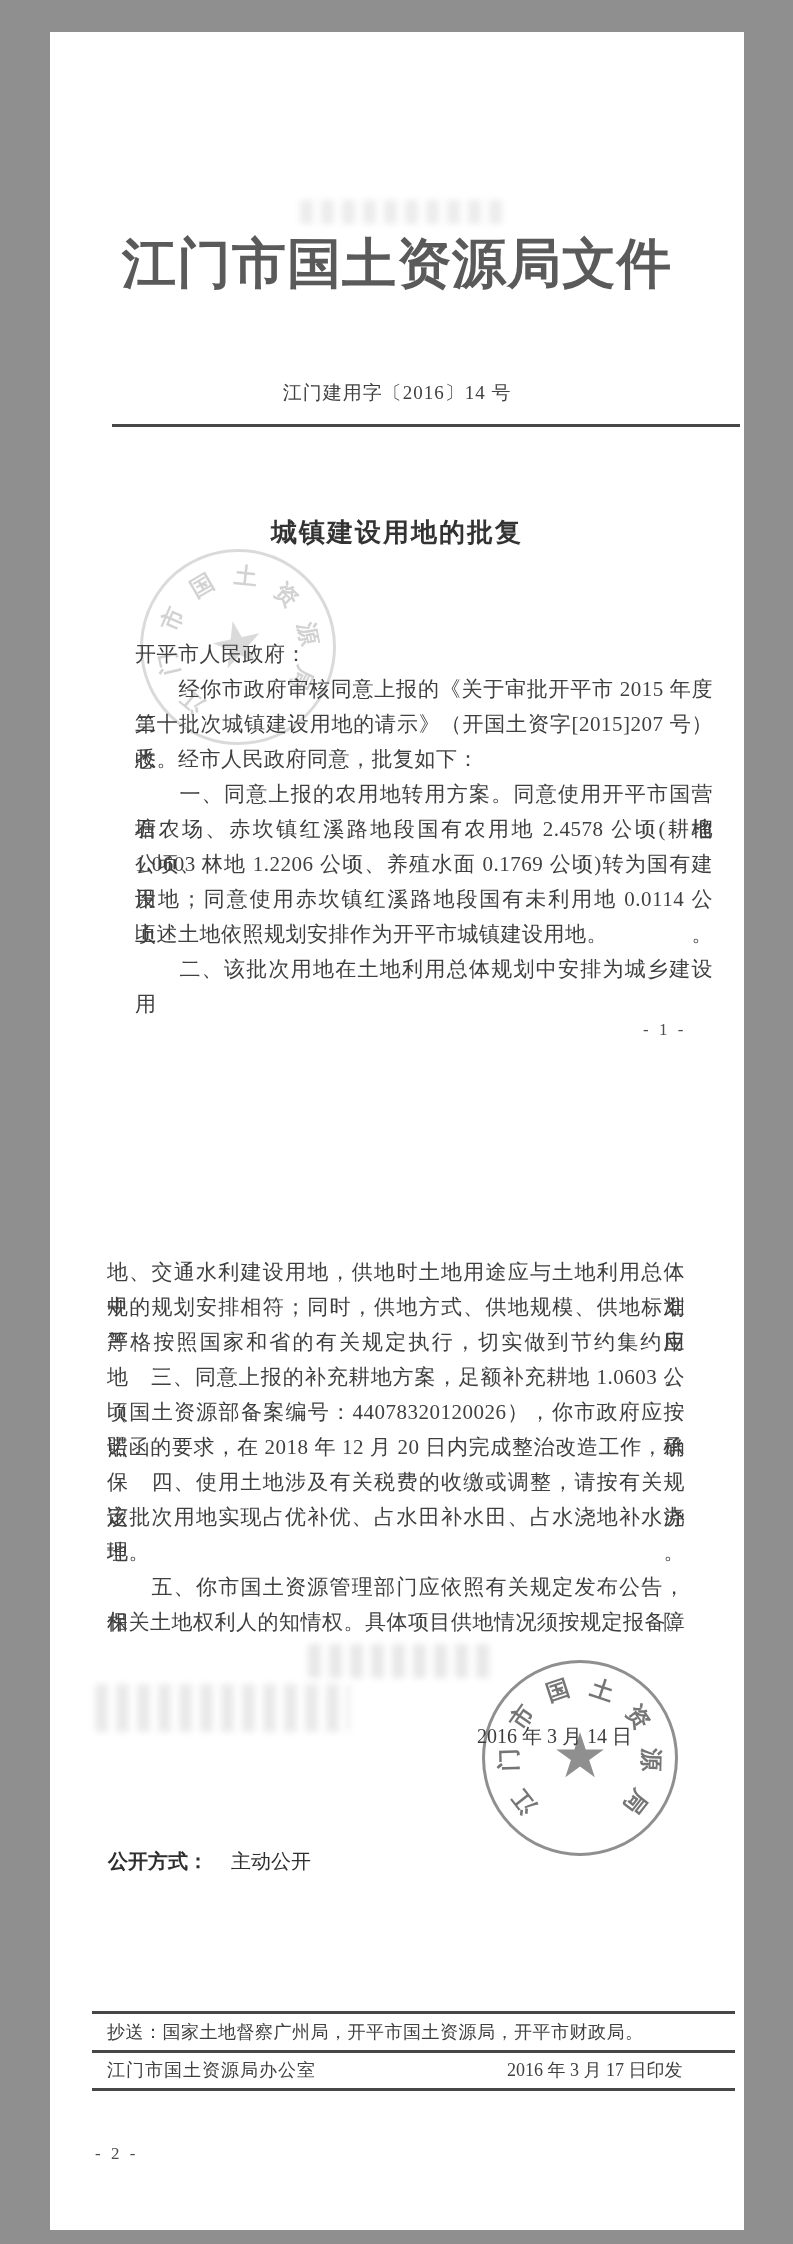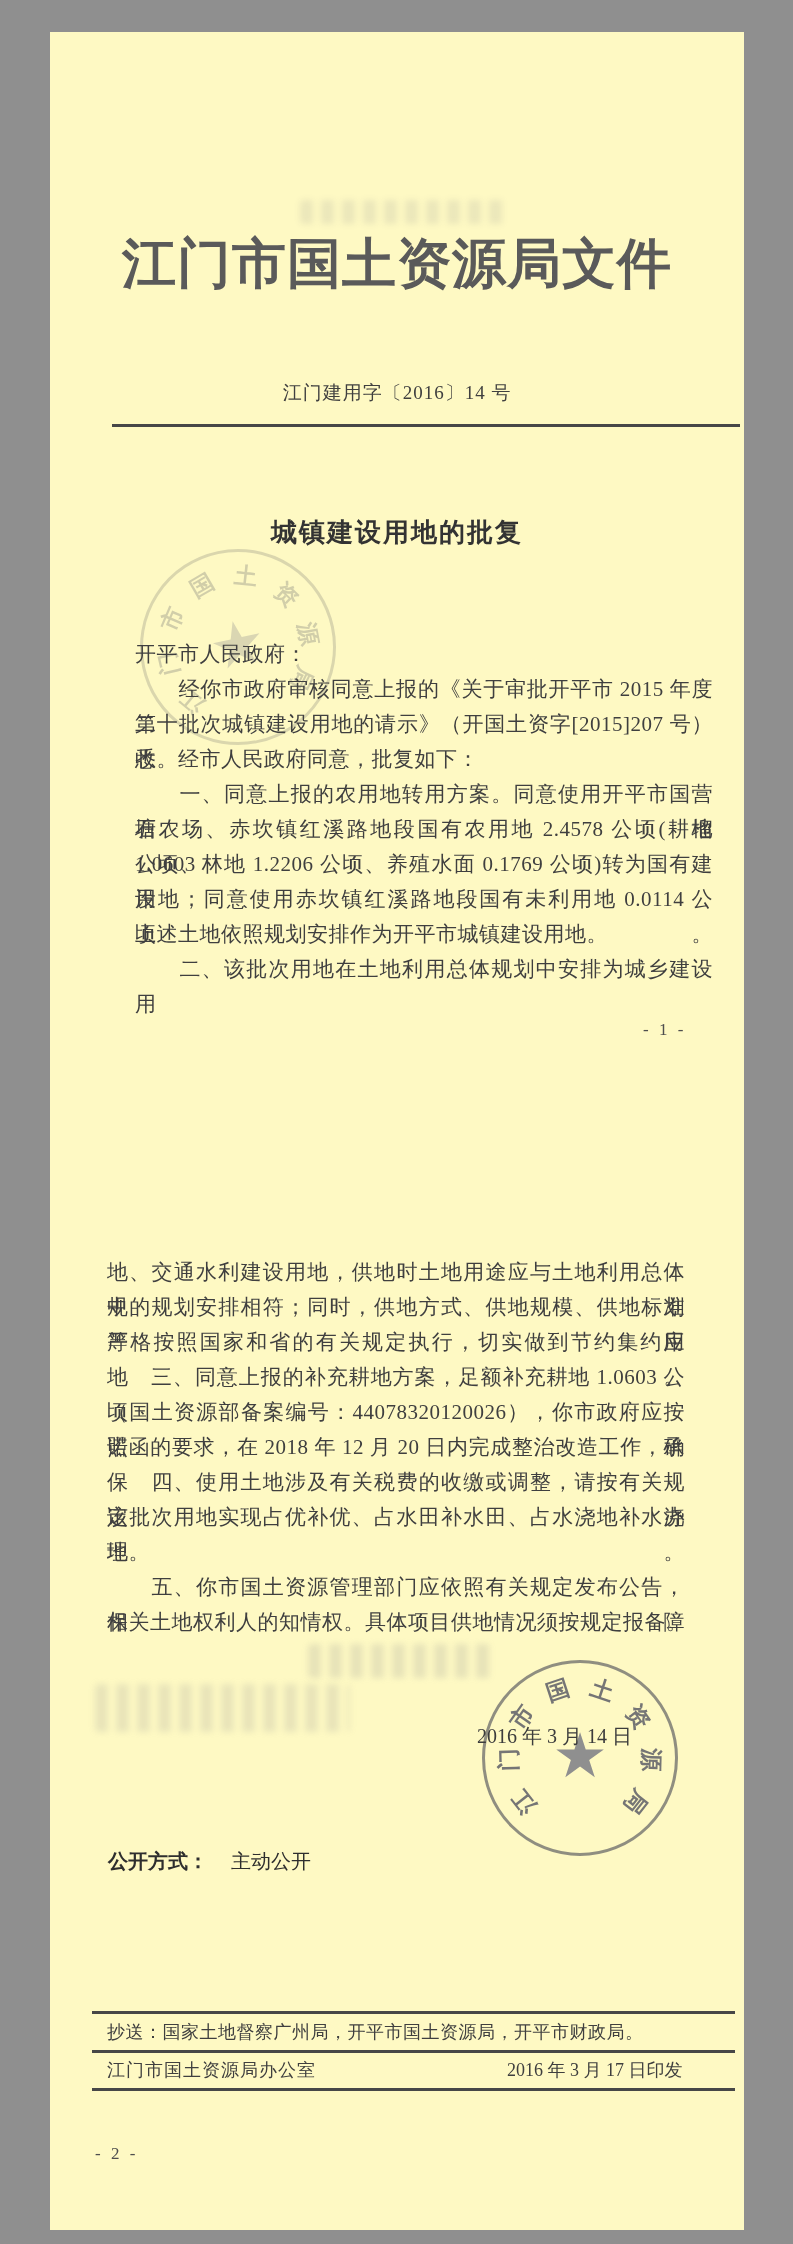--- a/index.html
+++ b/index.html
@@ -1,18 +1,18 @@
 <!DOCTYPE html>
 <html><head>
 <meta charset="utf-8">
 <style>
   html,body{margin:0;padding:0;}
   .canvas{position:relative;width:793px;height:2244px;background:#8f8f8f;overflow:hidden;
           font-family:"Liberation Serif","DejaVu Serif",serif;}
-  .page{position:absolute;left:50px;top:32px;width:694px;height:2198px;background:#fef9c3;}
+  .page{position:absolute;left:50px;top:32px;width:694px;height:2198px;background:#ffffff;}
 
   .org-title{position:absolute;left:0;top:196px;width:100%;text-align:center;
              font-size:54px;font-weight:bold;color:#5a5a5a;letter-spacing:1px;white-space:nowrap;}
   .doc-number{position:absolute;left:0;top:348px;width:100%;text-align:center;
               box-sizing:border-box;font-size:19px;color:#3f3f3f;letter-spacing:1px;}
   .rule{position:absolute;background:#474747;}
   .rule.header-rule{left:62px;top:392px;width:628px;height:3px;}
 
   .doc-title{position:absolute;left:0;top:478px;width:100%;text-align:center;
              font-size:26px;font-weight:bold;color:#333;line-height:45px;letter-spacing:2px;}

